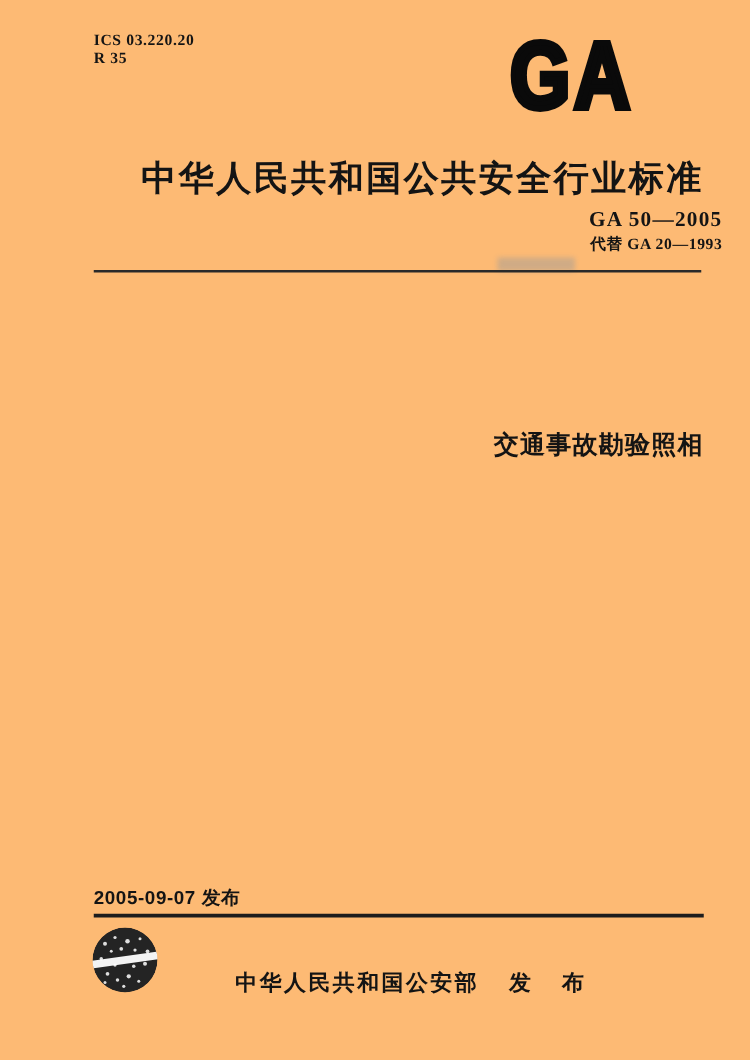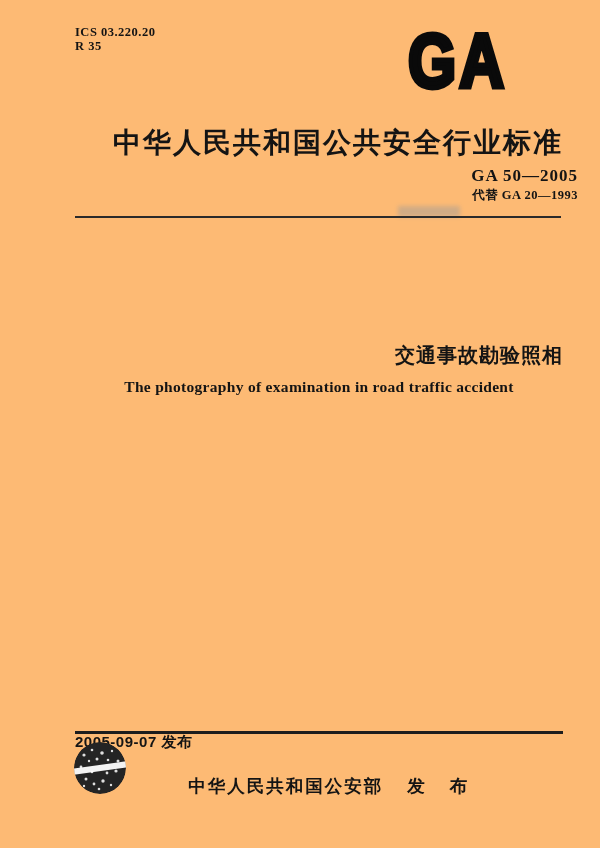--- a/index.html
+++ b/index.html
@@ -103,21 +103,20 @@
   
   .dates-row {
     position: absolute;
     left: 75px; top: 709px;
     width: 488px;
     display: flex;
     font-family: "Liberation Sans", "DejaVu Sans", sans-serif;
     font-weight: bold;
     font-size: 15px;
     letter-spacing: 0.5px;
-    margin-top: 24px;
   }
   .rule-bottom {
     position: absolute;
     left: 75px; top: 731px;
     width: 488px; height: 3px;
     background: #1d1d1d;
   }
 
   
   .footer-line {
@@ -156,21 +155,20 @@
 
   <div class="designation">
     <div class="code">GA 50—2005</div>
     <div class="replaces">代替 GA 20—1993</div>
   </div>
 
   <div class="rule-smudge"></div>
   <div class="rule-top"></div>
 
   <div class="title-zh">交通事故勘验照相</div>
-  <div class="title-en">The photography of examination in road traffic accident</div>
 
   <div class="dates-row">
     <span>2005-09-07 发布</span>
   </div>
   <div class="rule-bottom"></div>
 
   <div class="footer-line">
     <span>中华人民共和国公安部</span><span class="publish">发 布</span>
   </div>
 

